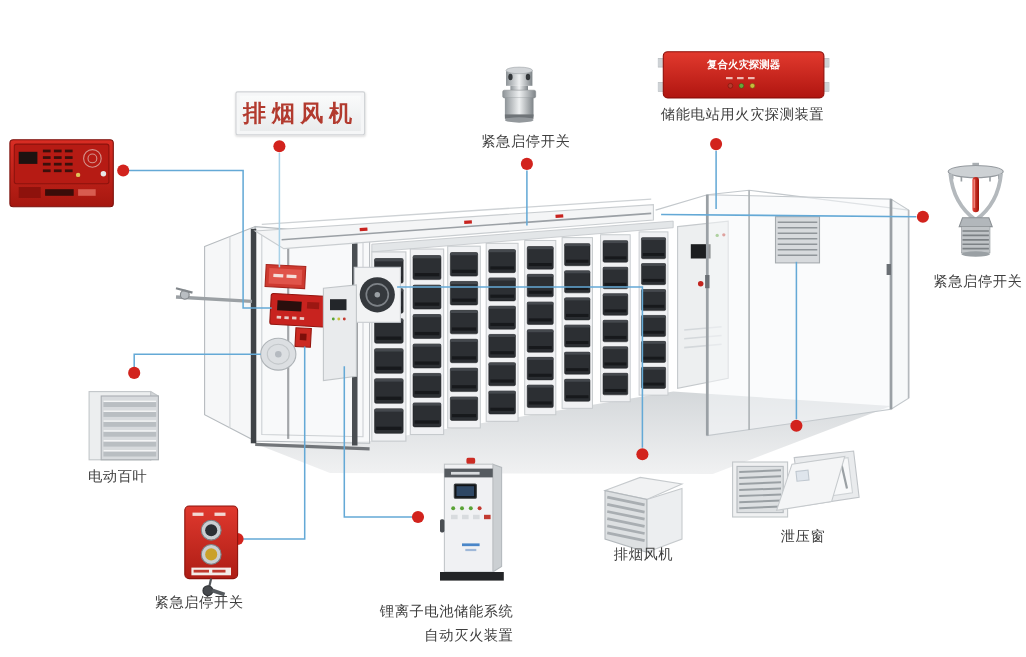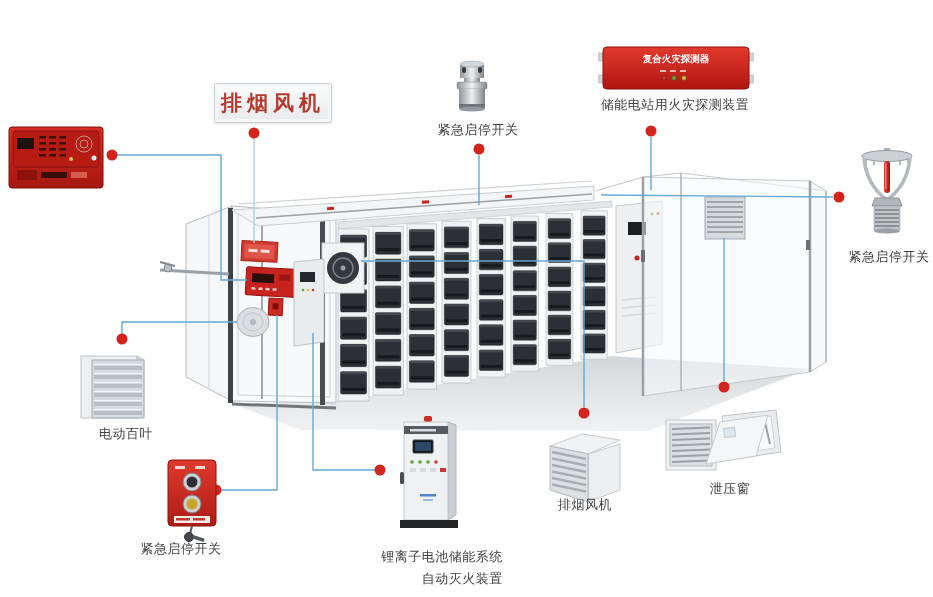--- a/index.html
+++ b/index.html
@@ -405,22 +405,22 @@
       <polygon points="56,18 104,11 92,52 42,60" fill="#f4f5f6" stroke="#c6cacd"></polygon>
       <rect x="60" y="24" width="11" height="9" fill="#dfe5ec" stroke="#c0c8d0" transform="rotate(-6 65 28)"></rect>
     </svg>
   </div>
 
   <div class="lbl" style="left:54px;top:211px">
   </div>
   <div class="lbl" style="left:478px;top:119px">紧急启停开关</div>
   <div class="lbl" style="left:675px;top:94px">储能电站用火灾探测装置</div>
   <div class="lbl" style="left:889px;top:246px">紧急启停开关</div>
-  <div class="lbl" style="left:126px;top:423px">电动百叶</div>
+  <div class="lbl" style="left:107px;top:423px">电动百叶</div>
   <div class="lbl" style="left:181px;top:538px">紧急启停开关</div>
-  <div class="lbl" style="left:442px;top:546px">
+  <div class="lbl" style="left:406px;top:546px">
     <div>锂离子电池储能系统</div>
     <div>自动灭火装置</div>
   </div>
   <div class="lbl" style="left:585px;top:494px">排烟风机</div>
   <div class="lbl" style="left:730px;top:478px">泄压窗</div>
 
 </div>
 
 </body></html>

